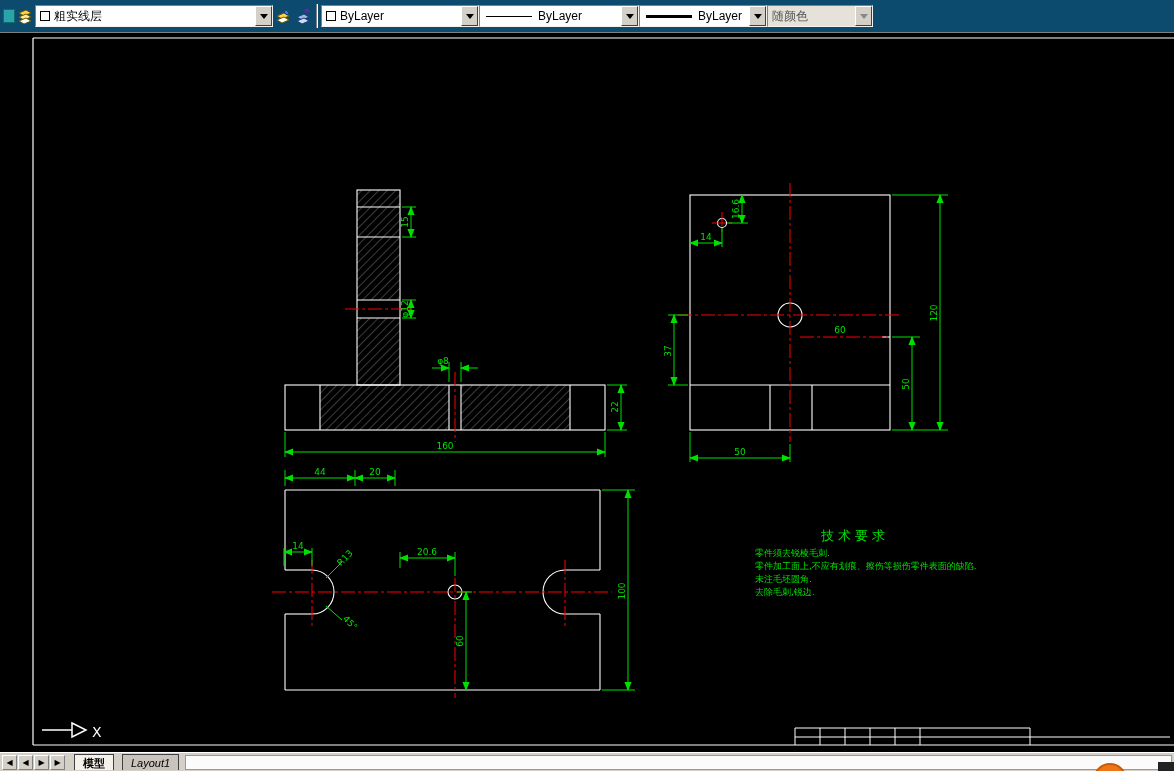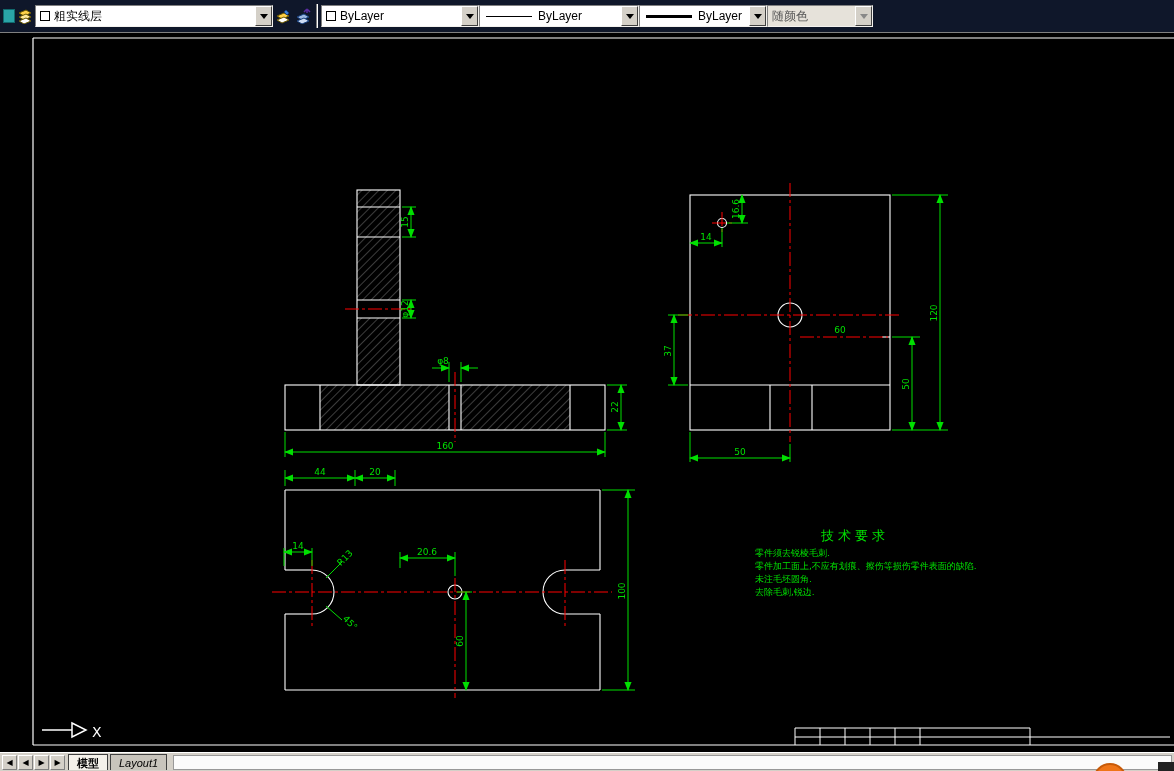--- a/index.html
+++ b/index.html
@@ -5,21 +5,21 @@
   * { box-sizing: border-box; }
   html,body { margin:0; padding:0; }
   body {
     width:1174px; height:771px; position:relative; overflow:hidden;
     background:#000; font-family:"Liberation Sans", sans-serif;
   }
 
   
   .toolbar {
     position:absolute; top:0; left:0; width:1174px; height:30px;
-    background:#0f172a; border-bottom:1px solid #808080;
+    background:#0c4a6e; border-bottom:1px solid #808080;
     display:flex; align-items:center; padding:16px 3px; gap:0; z-index:10;
   }
   .tb-icon {
     width:20px; height:20px; border:1px solid transparent; background:transparent;
     display:flex; align-items:center; justify-content:center; padding:0;
   }
   .grip { width:12px; height:14px; background:#2aa4a8; border:1px solid #116a6e; }
   .combo {
     height:22px; background:#fff; display:flex; align-items:center;
     border:1px solid; border-color:#808080 #f4f2ee #f4f2ee #808080;
@@ -49,21 +49,21 @@
     background:#d4d0c8; border-top:1px solid #fff; display:flex; align-items:center;
     padding:0 2px; z-index:10; overflow:hidden;
   }
   .nav-btn {
     width:15px; height:15px; font-size:8px; line-height:13px; text-align:center;
     color:#000; background:#d4d0c8; border:1px solid; border-color:#fff #808080 #808080 #fff;
     padding:0; margin-right:1px;
   }
   .tab {
     height:16px; padding:1px 8px 0; font-size:11px; color:#000;
-    border:1px solid #404040; border-bottom:none; background:#c8c4bc; margin-left:2px;
+    border:1px solid #404040; border-bottom:none; background:#c8c4bc; margin-left:8px;
     display:flex; align-items:center;
   }
   .tab.active { background:#f4f1ea; font-weight:bold; }
   .tab.italic span { font-style:italic; }
   .tab-spacer { flex:1; height:15px; margin-left:6px; background:#fbfbfb; border:1px solid #999; }
   .logo-orange {
     position:absolute; left:1093px; top:10px; width:34px; height:34px;
     border-radius:50%; background:#ef7518; border:2px solid #c85a08;
   }
   .corner-dark { position:absolute; right:0; top:9px; width:16px; height:10px; background:#222; }

